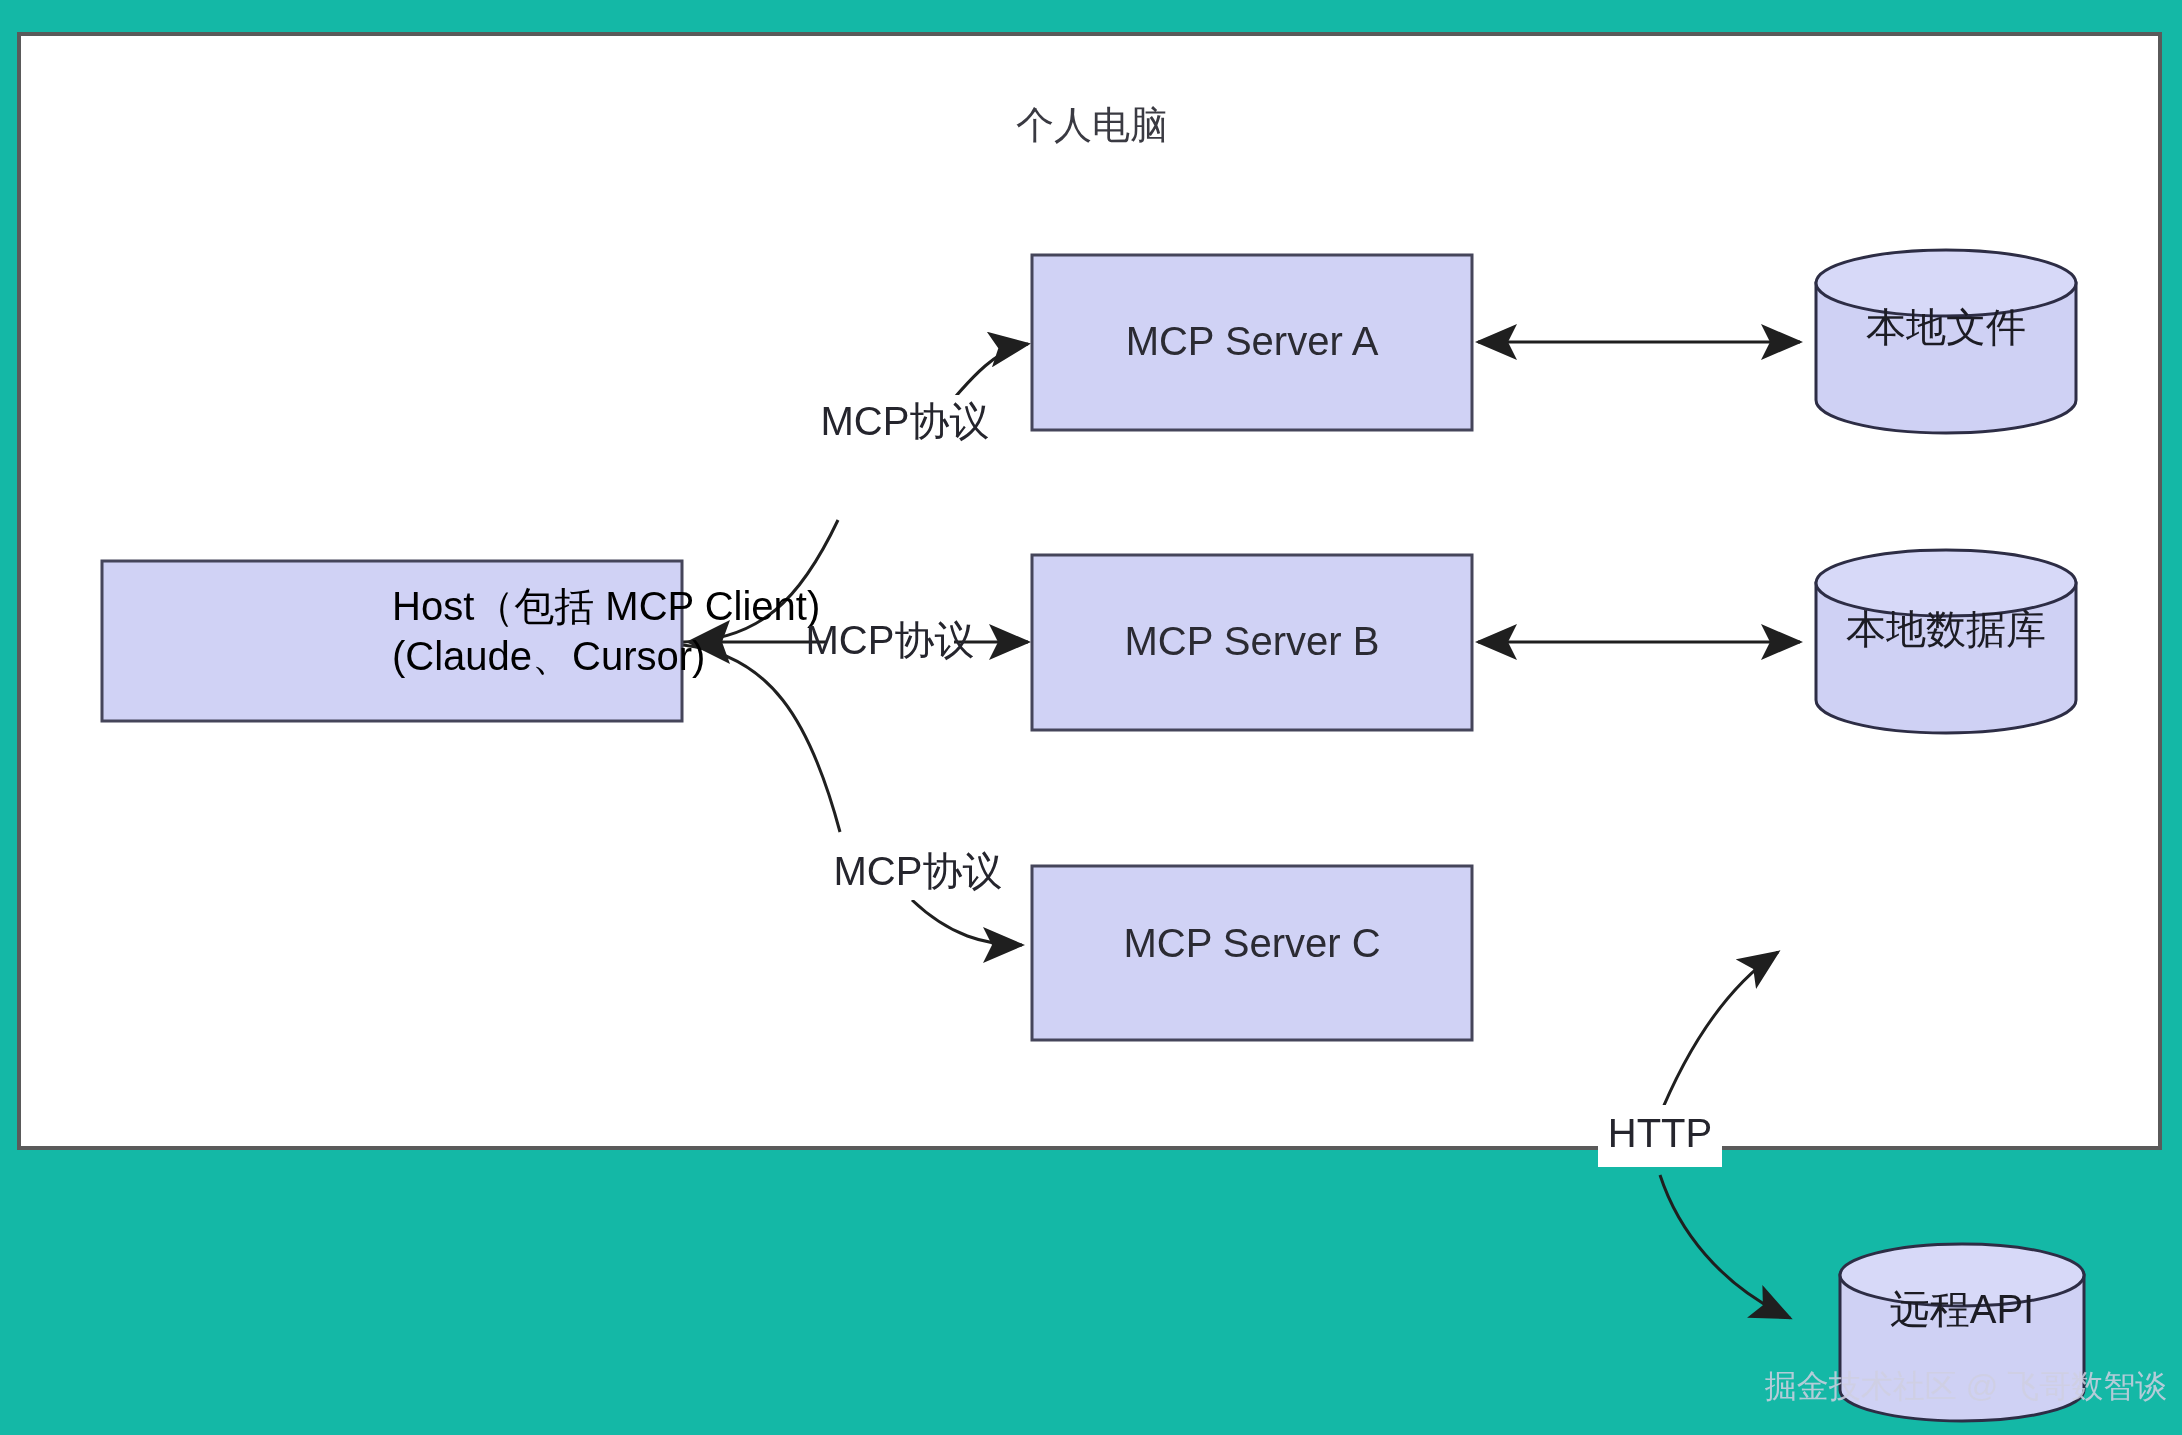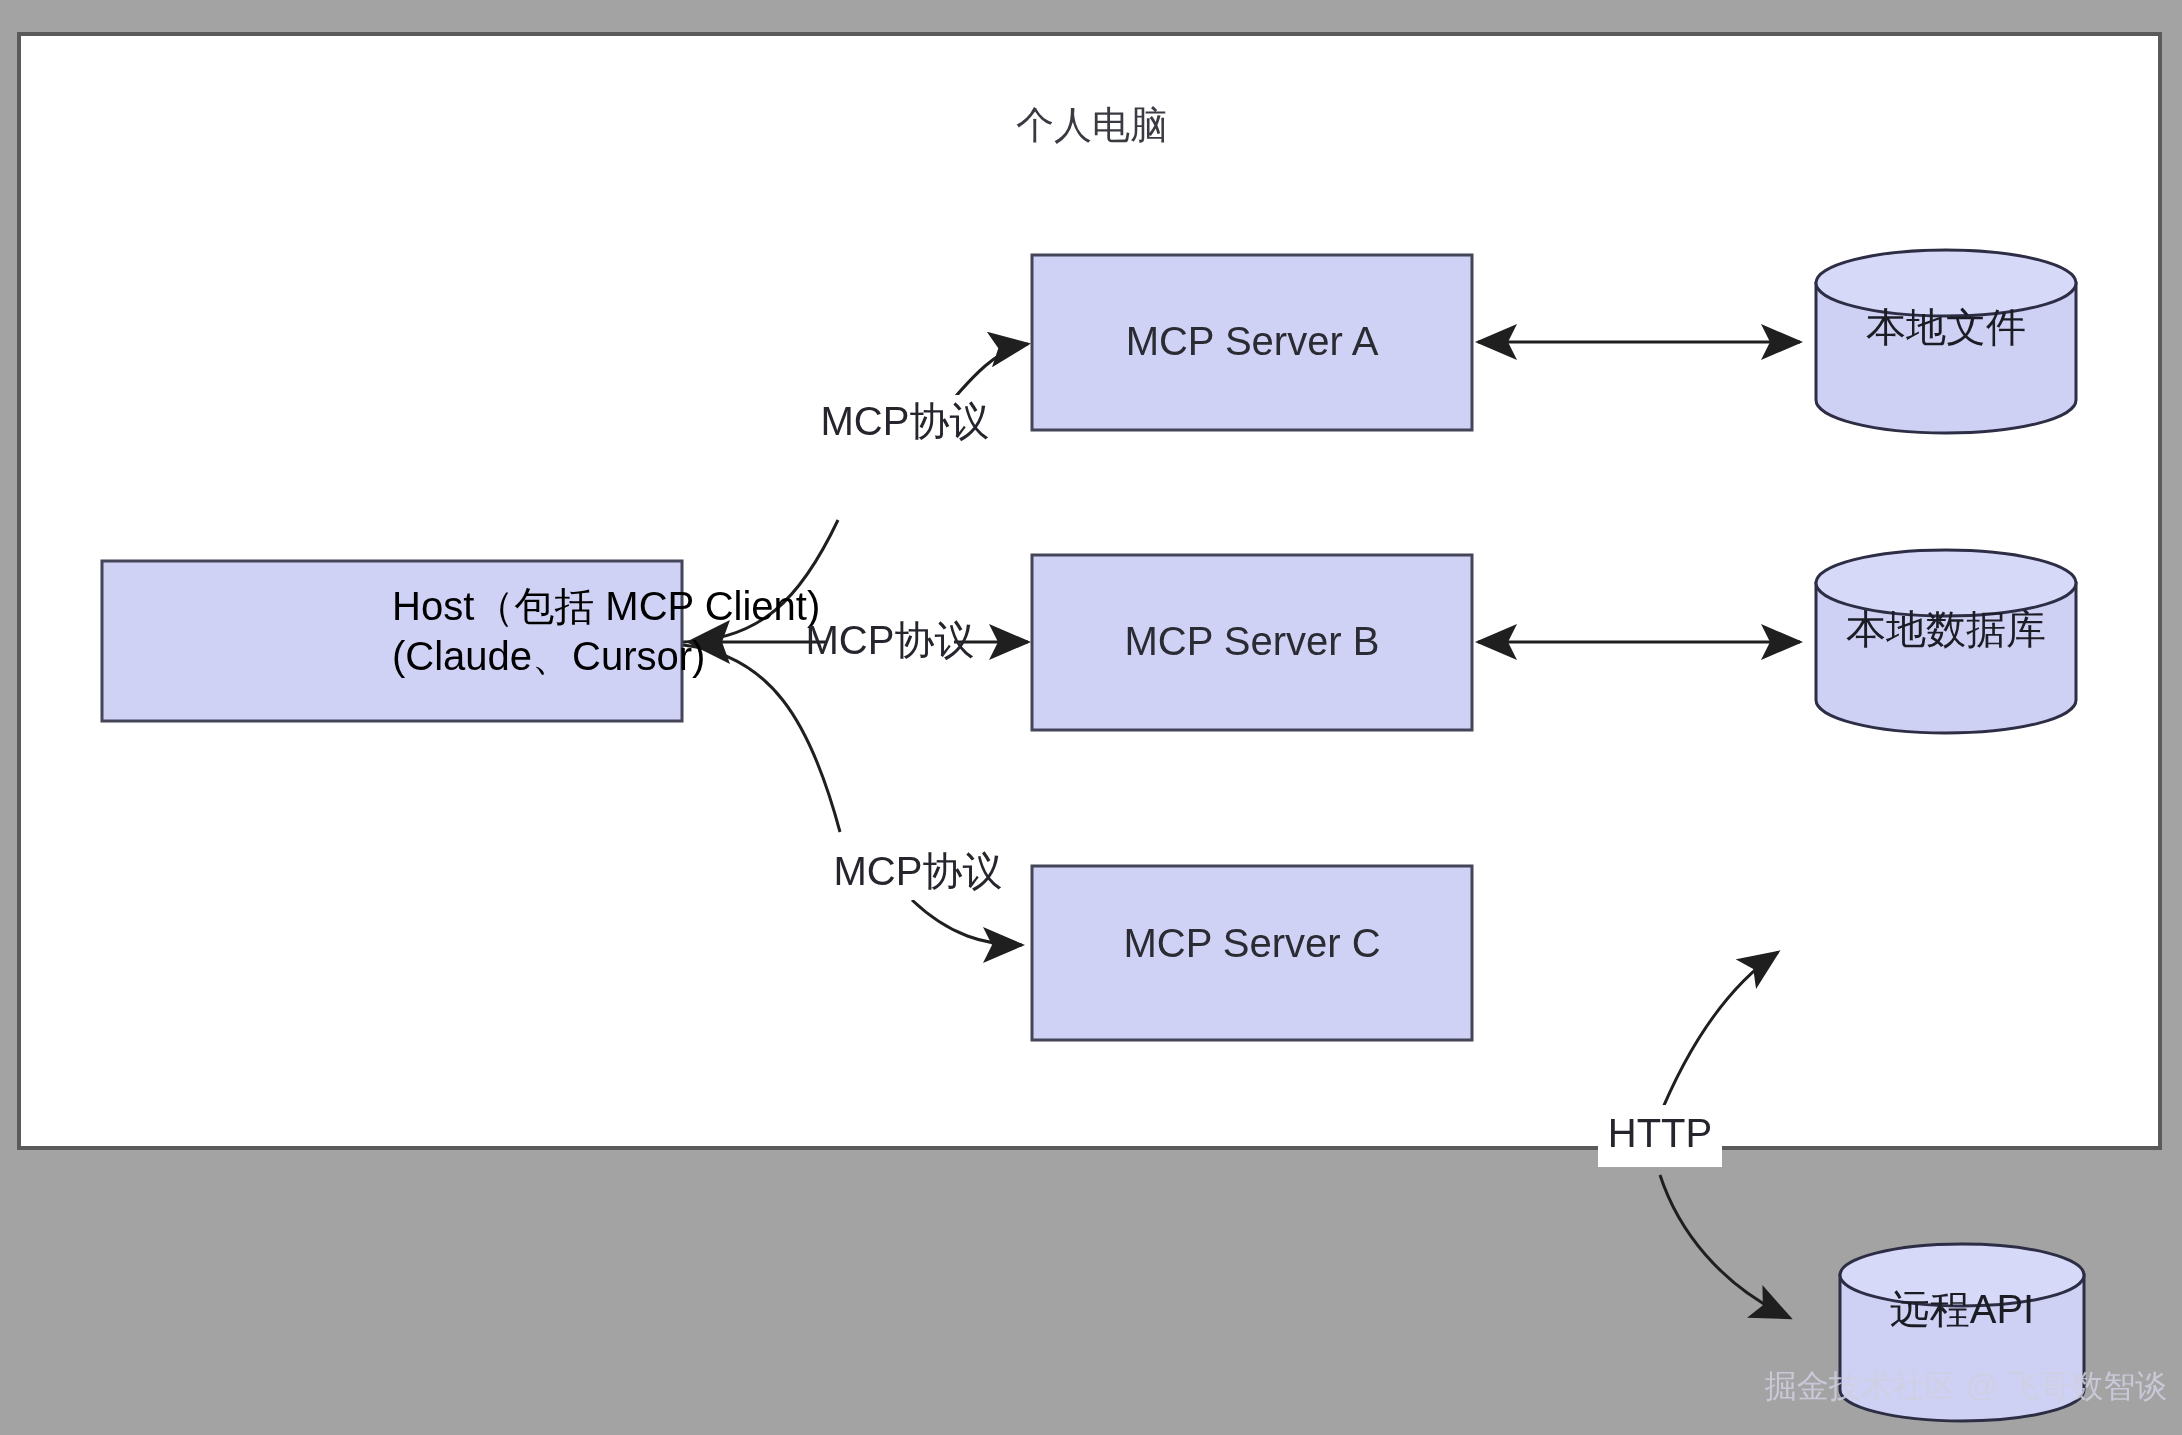--- a/index.html
+++ b/index.html
@@ -4,21 +4,21 @@
 <style>
   html, body {
     margin: 0;
     padding: 0;
     background: #000000;
   }
   #stage {
     position: relative;
     width: 2182px;
     height: 1435px;
-    background: #a3a3a3;
+    background: #14b8a6;
     overflow: hidden;
     font-family: "Liberation Sans", "DejaVu Sans", sans-serif;
   }
   #diagram-svg {
     position: absolute;
     top: 0;
     left: 0;
     width: 2182px;
     height: 1435px;
     display: block;

